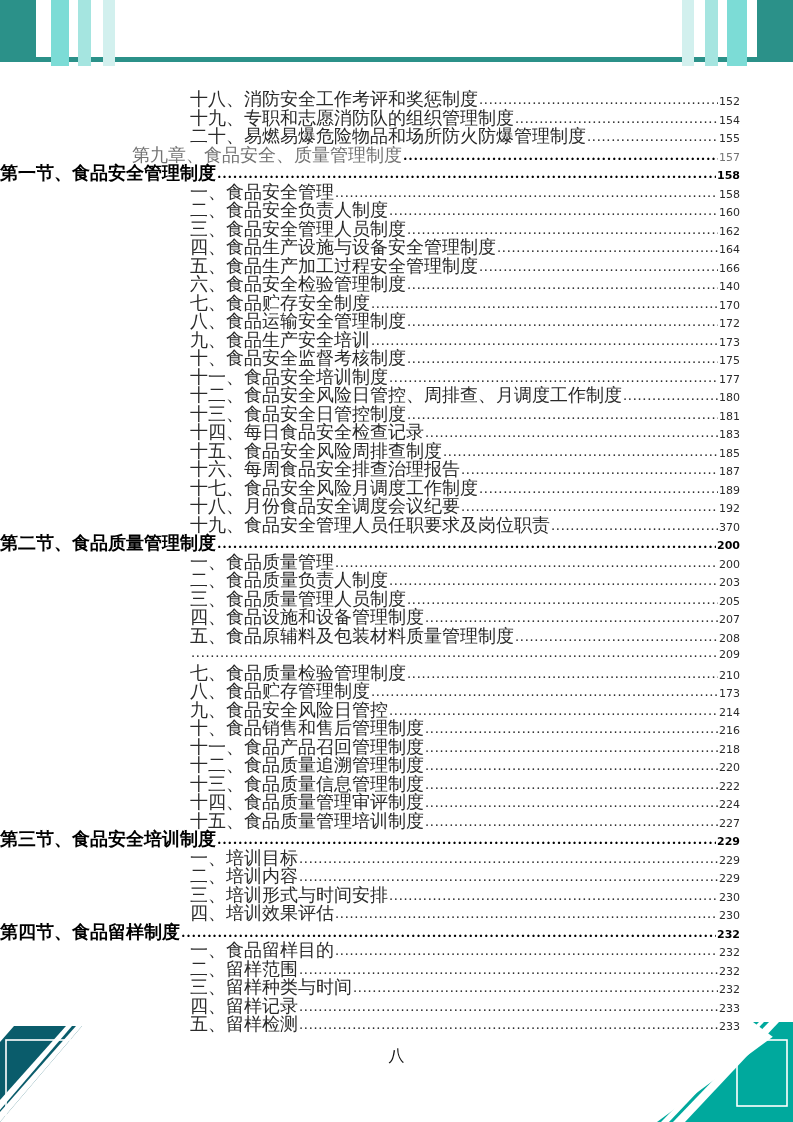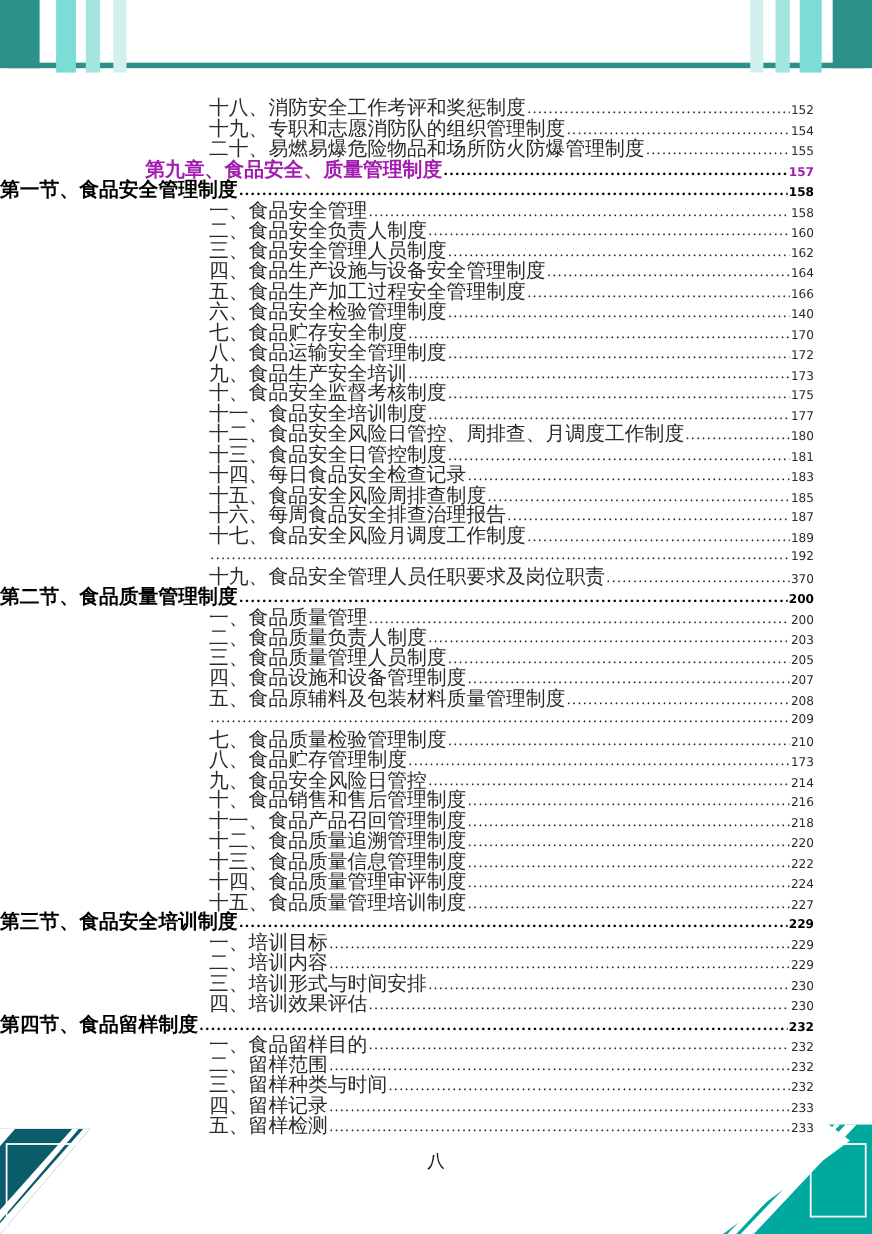--- a/index.html
+++ b/index.html
@@ -78,21 +78,21 @@
   .toc-page {
     flex: 0 0 auto;
     font-size: 11px;
     text-align: center;
     font-family: "DejaVu Sans", "Liberation Sans", sans-serif;
   }
 
   
   .lvl-chapter  { padding-left: 132px; font-weight: bold; }
   .lvl-chapter .toc-label,
-  .lvl-chapter .toc-page { font-weight: bold; color: #a21caf; }
+  .lvl-chapter .toc-page { font-weight: normal; color: #737373; }
   .lvl-chapter .toc-dots { color: #000; font-weight: bold; }
 
   .lvl-section  { font-weight: bold; }
   .lvl-section .toc-label,
   .lvl-section .toc-page { font-weight: bold; color: #000; }
   .lvl-section .toc-dots { color: #000; font-weight: bold; }
 
   .lvl-item     { padding-left: 190px; }
 
   
@@ -237,20 +237,21 @@
         <span class="toc-label">十六、每周食品安全排查治理报告</span>
         <span class="toc-dots">...............................................................................................................................................................</span>
         <span class="toc-page">187</span>
       </div>
       <div class="toc-row lvl-item">
         <span class="toc-label">十七、食品安全风险月调度工作制度</span>
         <span class="toc-dots">...............................................................................................................................................................</span>
         <span class="toc-page">189</span>
       </div>
       <div class="toc-row lvl-item">
+        <span class="toc-label">十八、月份食品安全调度会议纪要</span>
         <span class="toc-dots">...............................................................................................................................................................</span>
         <span class="toc-page">192</span>
       </div>
       <div class="toc-row lvl-item">
         <span class="toc-label">十九、食品安全管理人员任职要求及岗位职责</span>
         <span class="toc-dots">...............................................................................................................................................................</span>
         <span class="toc-page">370</span>
       </div>
       <div class="toc-row lvl-section">
         <span class="toc-label">第二节、食品质量管理制度</span>

